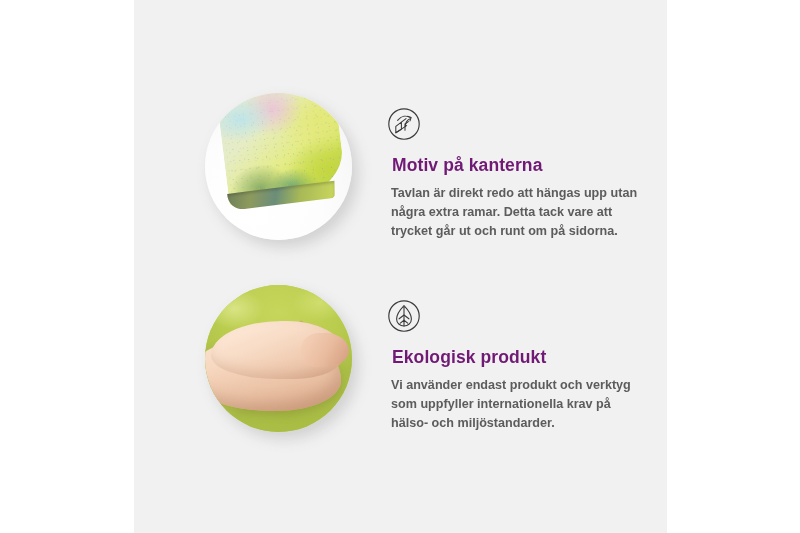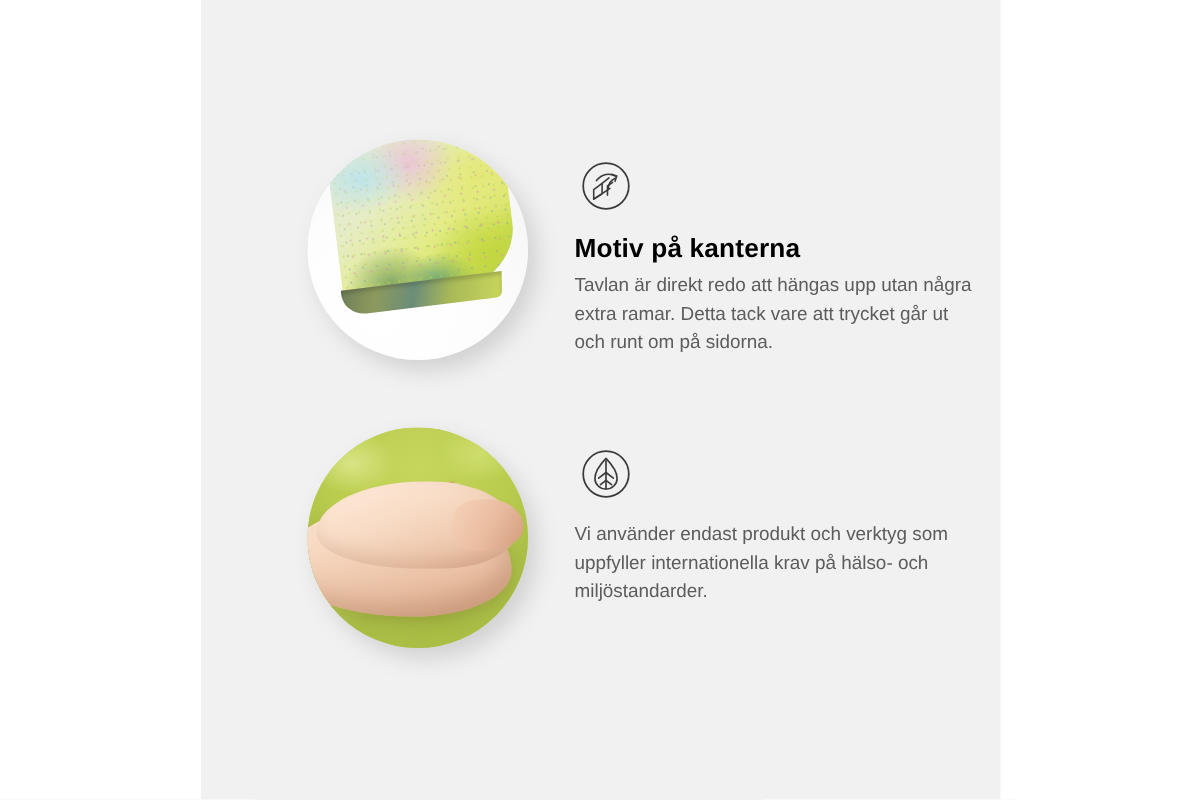--- a/index.html
+++ b/index.html
@@ -186,31 +186,31 @@
   
   .text-block {
     position: absolute;
     left: 249px;
     width: 272px;
   }
   #text-1 { top: 62px; }
   #text-2 { top: 62px; }
 
   .feature-title {
-    margin: 0 0 5px 0;
+    margin: 0 0 5px 9px;
     font-size: 17.5px;
     font-weight: 600;
-    color: #000000;
+    color: #701a75;
     letter-spacing: 0.1px;
     line-height: 1.2;
   }
   .feature-body {
-    margin: 0;
+    margin: 8px;
     font-size: 12.6px;
-    font-weight: 400;
+    font-weight: 700;
     color: #5c5c5c;
     line-height: 1.52;
   }
 </style>
 </head>
 <body>
 
 <div id="page">
   <div id="panel">
 
@@ -278,18 +278,19 @@
         <svg width="40" height="40" viewBox="0 0 40 40" fill="none">
           <circle cx="20" cy="20" r="15.2" stroke="#3a3a3a" stroke-width="1.15"></circle>
           <path d="M20 9.6 C25.6 15.4 27.4 20.0 27.4 23.0 C27.4 27.0 24.1 30.0 20 30.0 C15.9 30.0 12.6 27.0 12.6 23.0 C12.6 20.0 14.4 15.4 20 9.6 Z" stroke="#3a3a3a" stroke-width="1.1" stroke-linejoin="round" fill="none"></path>
           <path d="M20 11.2 L20 30.0" stroke="#3a3a3a" stroke-width="1.1" stroke-linecap="round"></path>
           <path d="M20 19.0 L15.1 22.8 M20 19.0 L24.9 22.8" stroke="#3a3a3a" stroke-width="1.1" stroke-linecap="round"></path>
           <path d="M20 24.2 L16.3 27.1 M20 24.2 L23.7 27.1" stroke="#3a3a3a" stroke-width="1.1" stroke-linecap="round"></path>
         </svg>
       </div>
 
       <div class="text-block" id="text-2">
+        <h2 class="feature-title">Ekologisk produkt</h2>
         <p class="feature-body">Vi använder endast produkt och verktyg som uppfyller internationella krav på hälso- och miljöstandarder.</p>
       </div>
     </div>
 
   </div>
 </div>
 
 </body></html>

